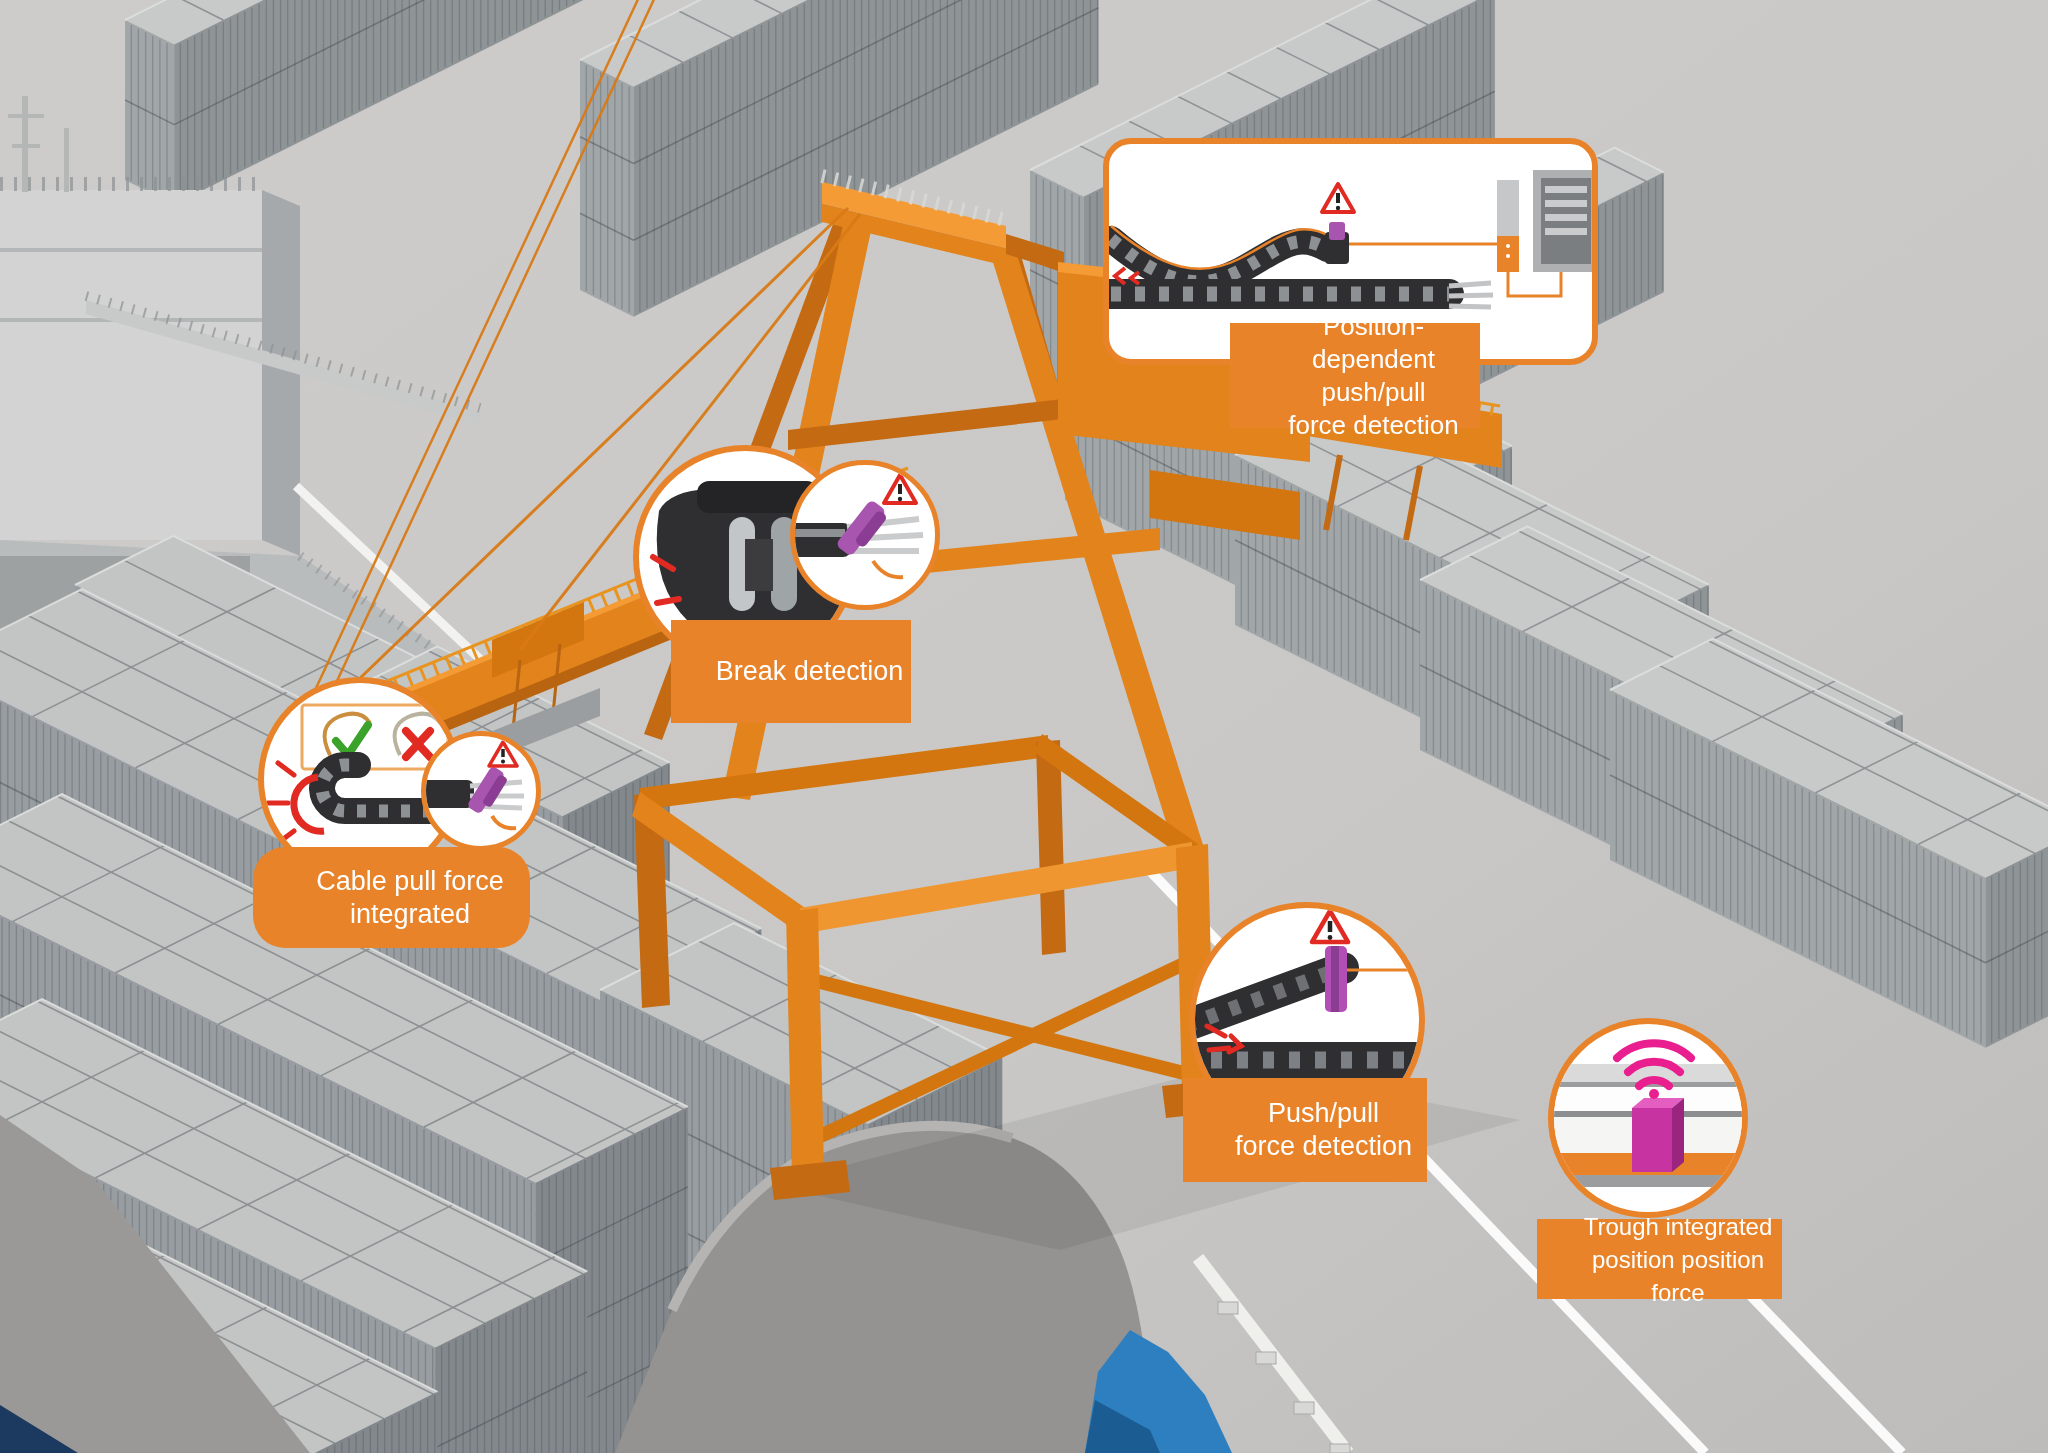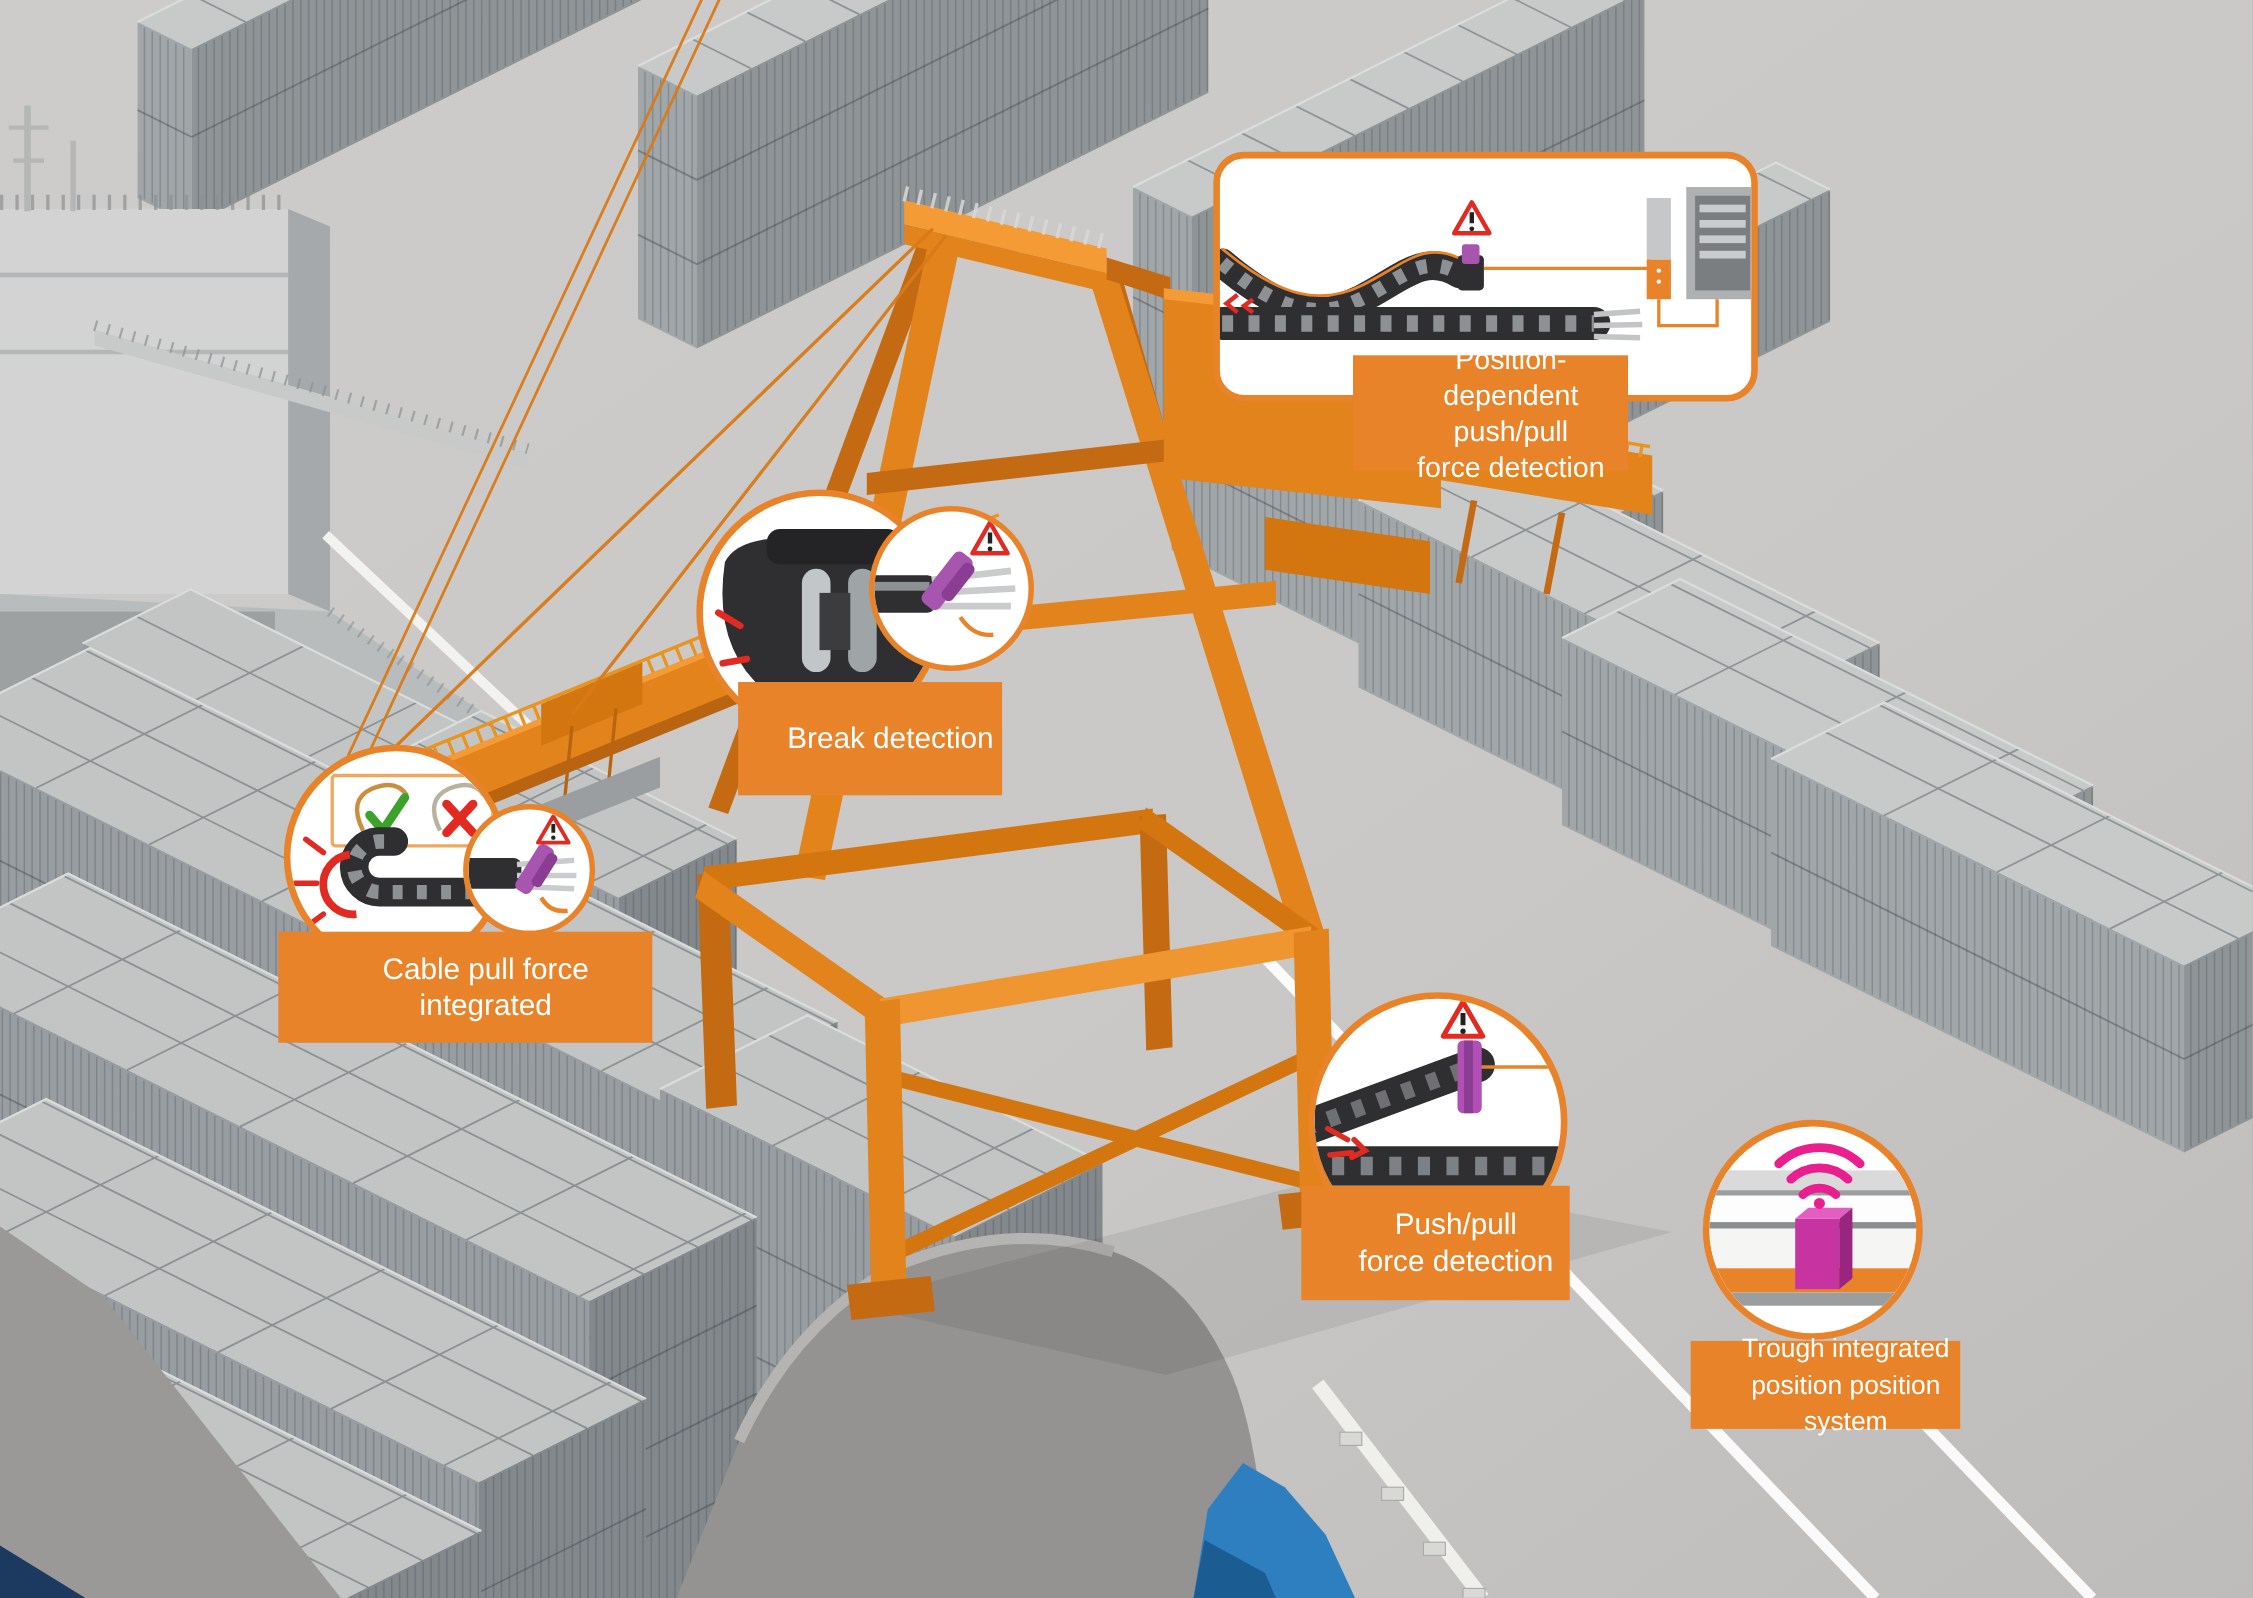--- a/index.html
+++ b/index.html
@@ -16,21 +16,21 @@
                border-radius:28px;box-sizing:border-box;}
   .callout-circle{position:absolute;background:#fff;border:6px solid var(--accent);
                   border-radius:50%;box-sizing:border-box;overflow:hidden;}
   .callout-circle svg, .callout-box svg{position:absolute;left:0;top:0;}
   .label{position:absolute;background:var(--accent);color:var(--labelText);
          display:flex;flex-direction:column;align-items:center;justify-content:center;
          text-align:center;font-weight:400;box-sizing:border-box;padding-left:37px;}
   .label span{display:block;line-height:33px;}
   .lbl-pos{left:1230px;top:323px;width:250px;height:105px;font-size:26px;}
   .lbl-break{left:633px;top:620px;width:240px;height:103px;font-size:27px;margin-left:38px;}
-  .lbl-cable{left:253px;top:847px;width:340px;height:101px;font-size:27px;}
+  .lbl-cable{left:253px;top:847px;width:277px;height:101px;font-size:27px;border-radius:32px;}
   .lbl-push{left:1183px;top:1078px;width:244px;height:104px;font-size:27px;}
   .lbl-trough{left:1537px;top:1219px;width:245px;height:80px;font-size:24px;}
 </style>
 </head>
 <body>
 
 <div class="stage">
 
   <svg id="scene" width="2048" height="1453" viewBox="0 0 2048 1453">
     <defs>
@@ -447,16 +447,16 @@
         <path d="M 85,62 a 22,22 0 0 1 30,0"></path>
         <path d="M 74,48 a 38,38 0 0 1 52,0"></path>
         <path d="M 63,34 a 54,54 0 0 1 74,0"></path>
       </g>
       <circle cx="100" cy="70" r="5" fill="var(--signalMagenta)"></circle>
     </svg>
   </div>
   <div class="label lbl-trough">
     <span>Trough integrated</span>
     <span>position position</span>
-    <span>system</span>
+    <span>force</span>
   </div>
 
 </div>
 
 </body></html>

